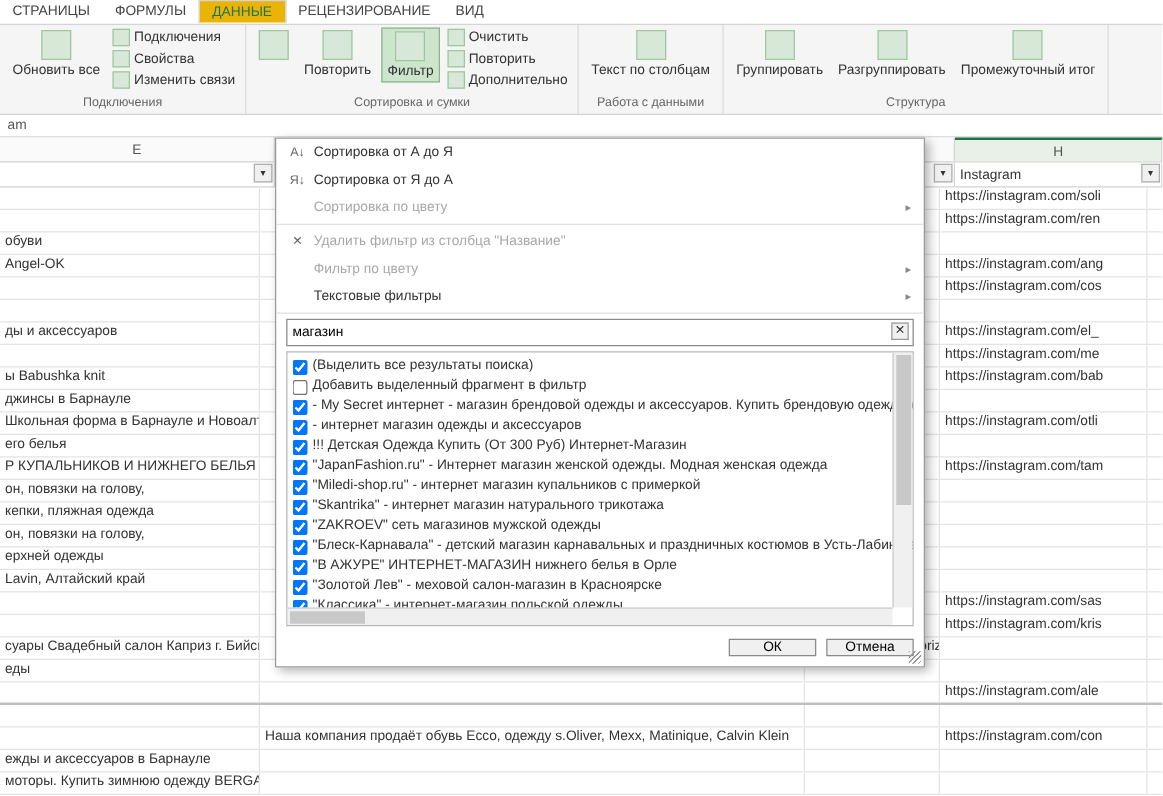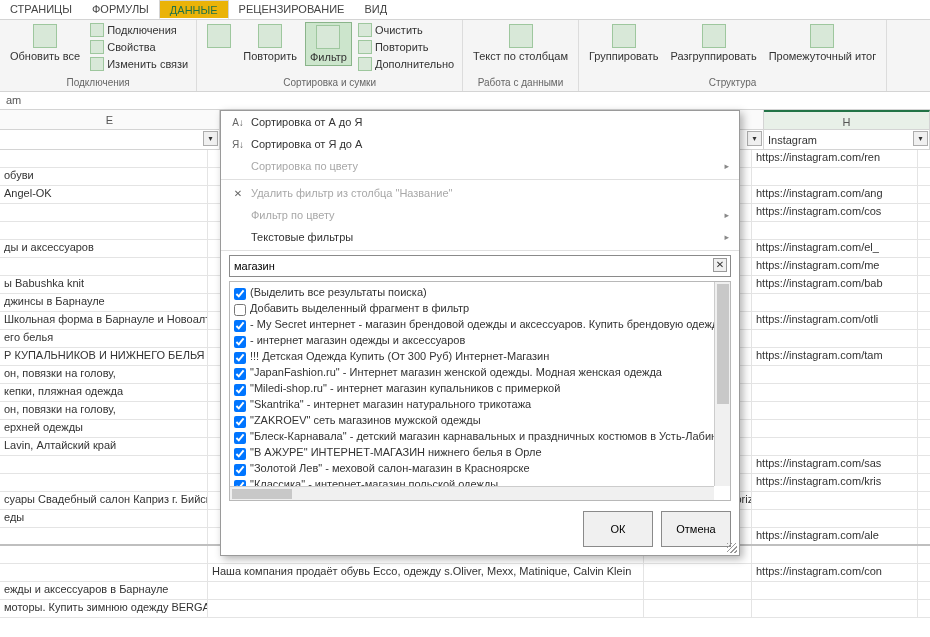--- a/index.html
+++ b/index.html
@@ -50,21 +50,21 @@
 .fp-search .x{position:absolute;right:4px;top:3px;width:14px;height:14px;border:1px solid #999;background:#f0f0f0;font-size:10px;text-align:center;line-height:12px;cursor:pointer}
 .fp-list{margin:2px 8px;border:1px solid #b8b8b8;height:220px;overflow:hidden;position:relative}
 .fp-list-inner{padding:2px}
 .fp-li{display:flex;align-items:flex-end;gap:4px;padding:0 2px;font-size:11px;line-height:16px;white-space:nowrap}
 .fp-li input{width:12px;height:12px}
 .fp-scroll-h{position:absolute;bottom:0;left:0;right:16px;height:14px;background:#f0f0f0;border-top:1px solid #ccc;display:flex;align-items:center}
 .fp-scroll-h .thumb{width:60px;height:10px;background:#c8c8c8;margin-left:2px}
 .fp-scroll-v{position:absolute;top:0;right:0;width:16px;bottom:14px;background:#f0f0f0;border-left:1px solid #ccc}
 .fp-scroll-v .thumb{width:12px;height:120px;background:#c8c8c8;margin:2px auto}
 .fp-buttons{display:flex;justify-content:flex-end;gap:8px;padding:8px}
-.fp-buttons button{min-width:70px;height:36px;border:1px solid #8a8a8a;background:#f0f0f0;font-size:11px;cursor:pointer}
+.fp-buttons button{min-width:70px;height:14px;border:1px solid #8a8a8a;background:#f0f0f0;font-size:11px;cursor:pointer}
 .fp-resize{position:absolute;right:2px;bottom:2px;width:10px;height:10px;background:repeating-linear-gradient(135deg,#999 0 1px,transparent 1px 3px)}
 .split-row{border-bottom:2px solid #bfbfbf}
 </style>
 </head>
 <body>
 
 <div class="ribbon-tabs">
   <div class="ribbon-tab">СТРАНИЦЫ</div>
   <div class="ribbon-tab">ФОРМУЛЫ</div>
   <div class="ribbon-tab active">ДАННЫЕ</div>
@@ -180,20 +180,26 @@
         <span>Instagram</span>
         <div class="dd">▾</div>
       </div>
   </div>
 
   <div class="rows" id="rows-container">
       <div class="row">
         <div class="cell E"></div>
         <div class="cell F"></div>
         <div class="cell G"></div>
+        <div class="cell H">https://instagram.com/soli</div>
+      </div>
+      <div class="row">
+        <div class="cell E"></div>
+        <div class="cell F"></div>
+        <div class="cell G"></div>
         <div class="cell H">https://instagram.com/ren</div>
       </div>
       <div class="row">
         <div class="cell E">обуви</div>
         <div class="cell F"></div>
         <div class="cell G"></div>
         <div class="cell H"></div>
       </div>
       <div class="row">
         <div class="cell E">Angel-OK</div>

